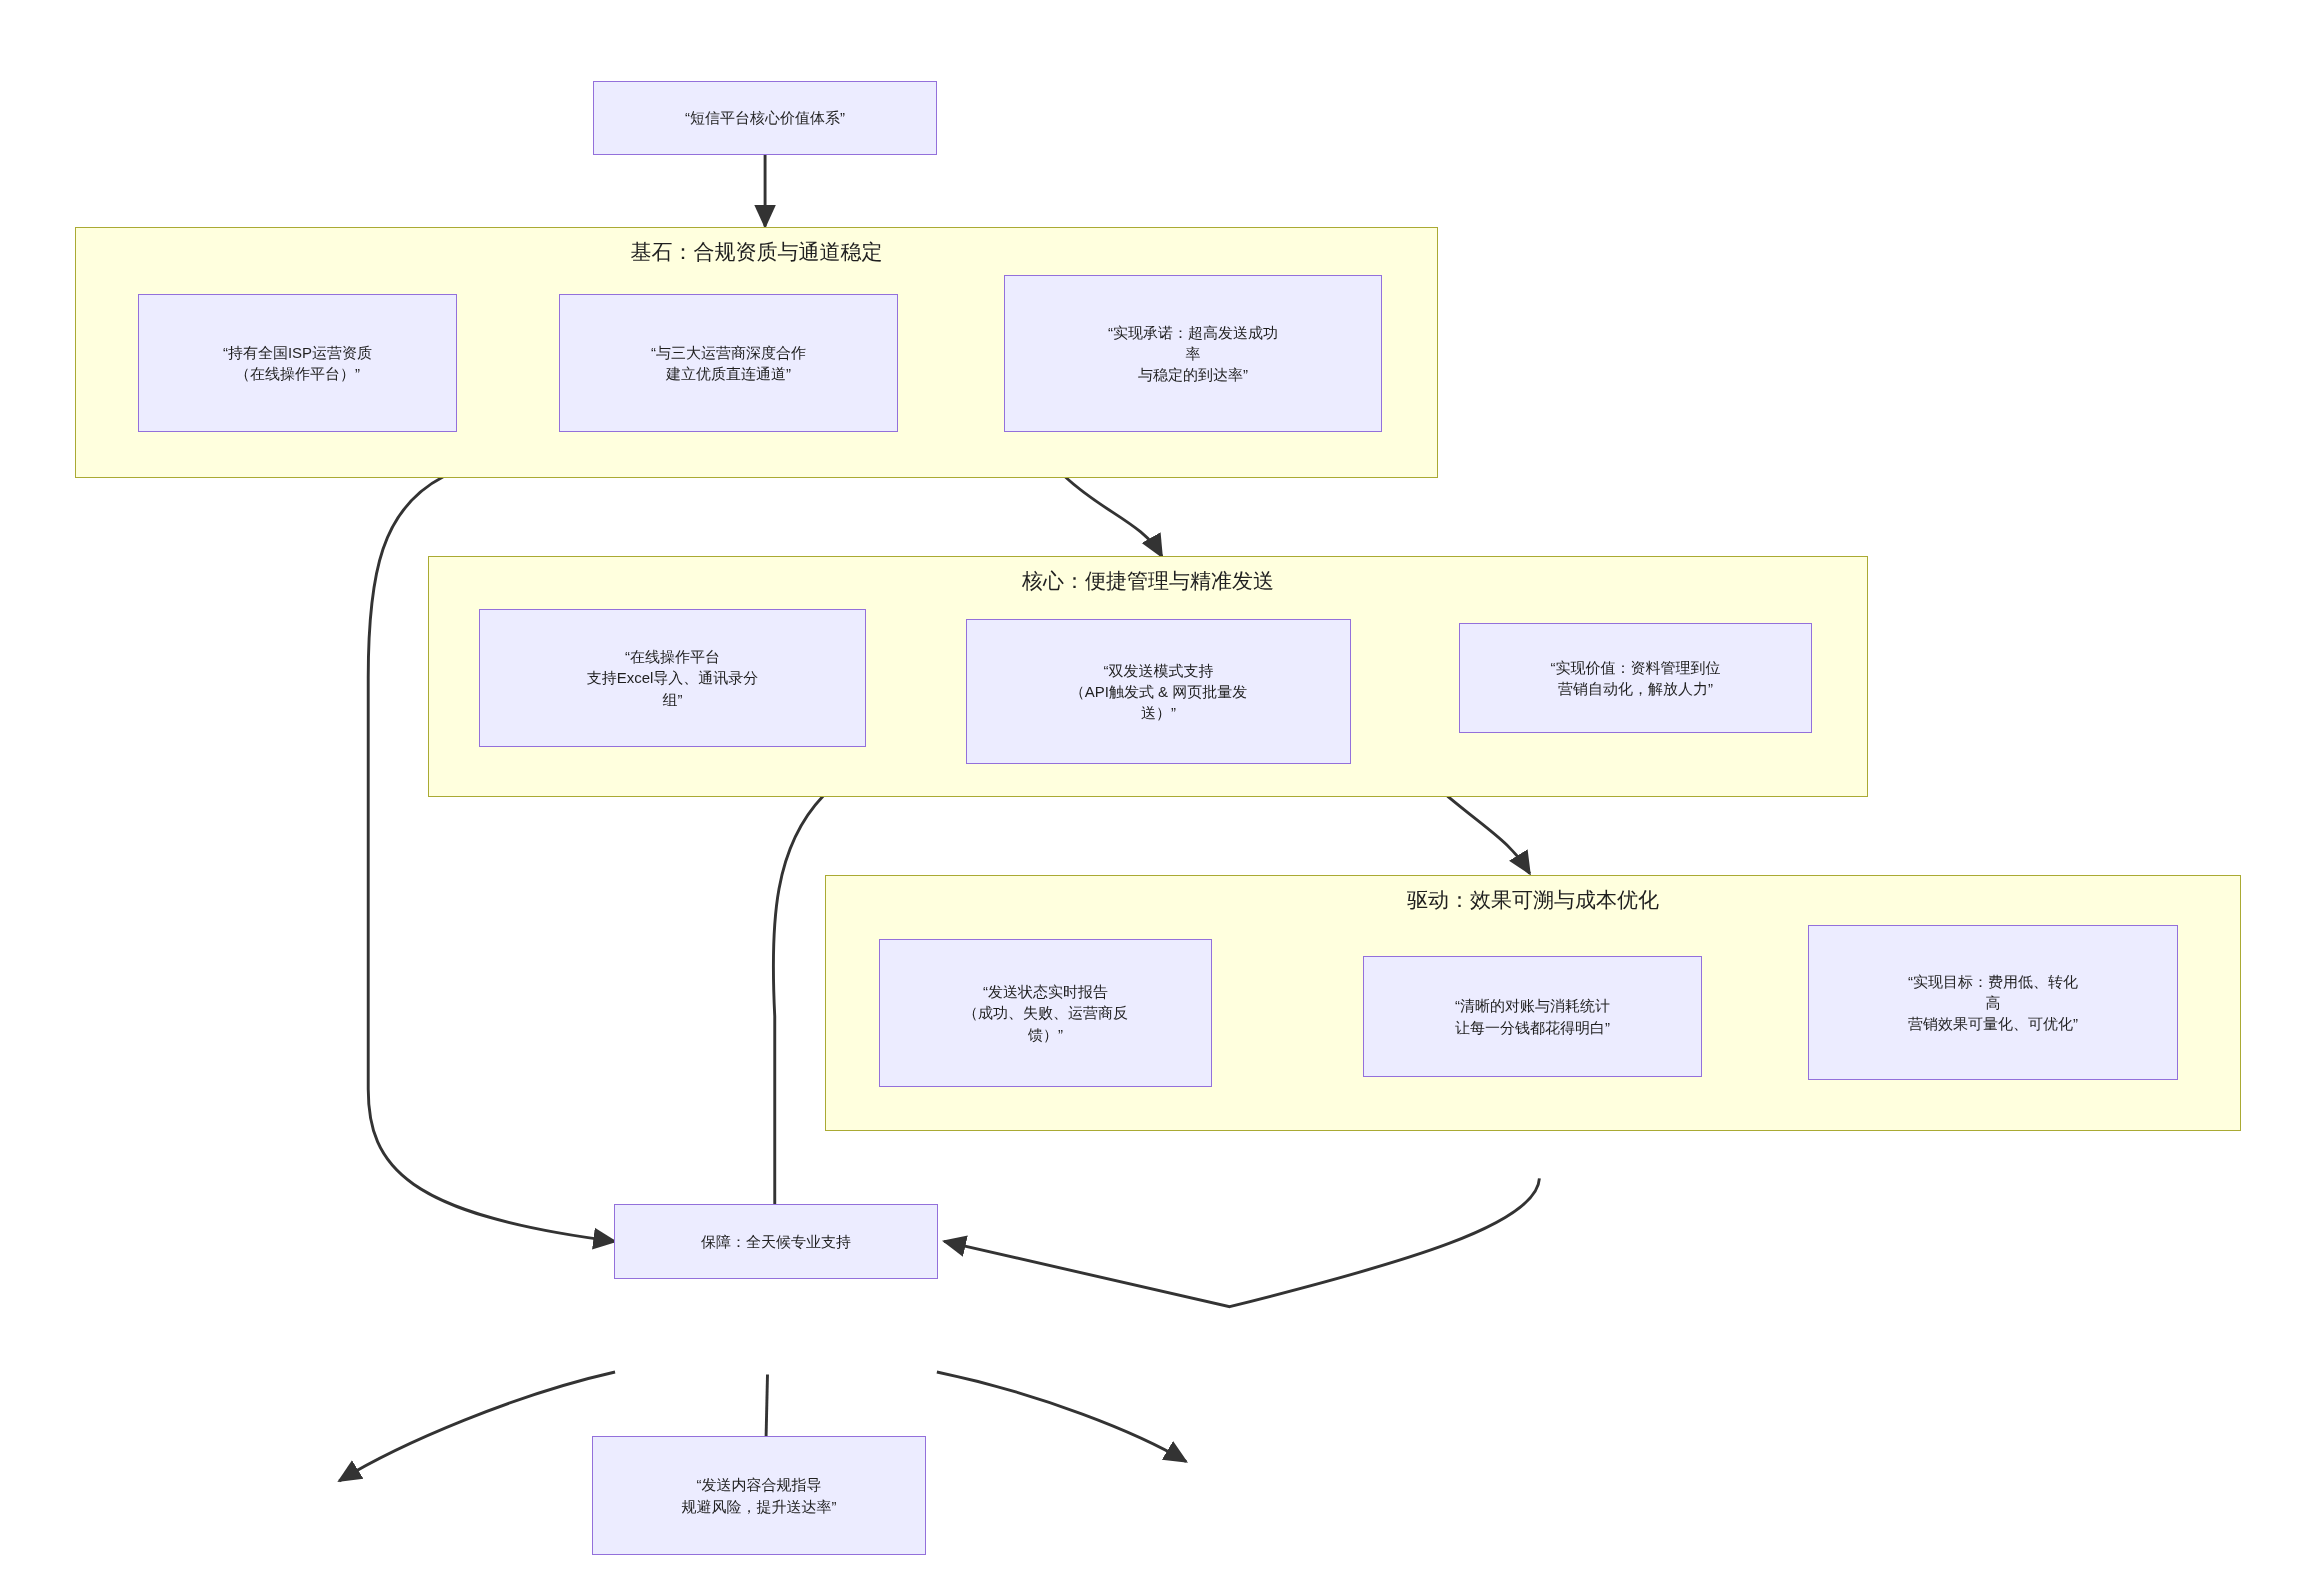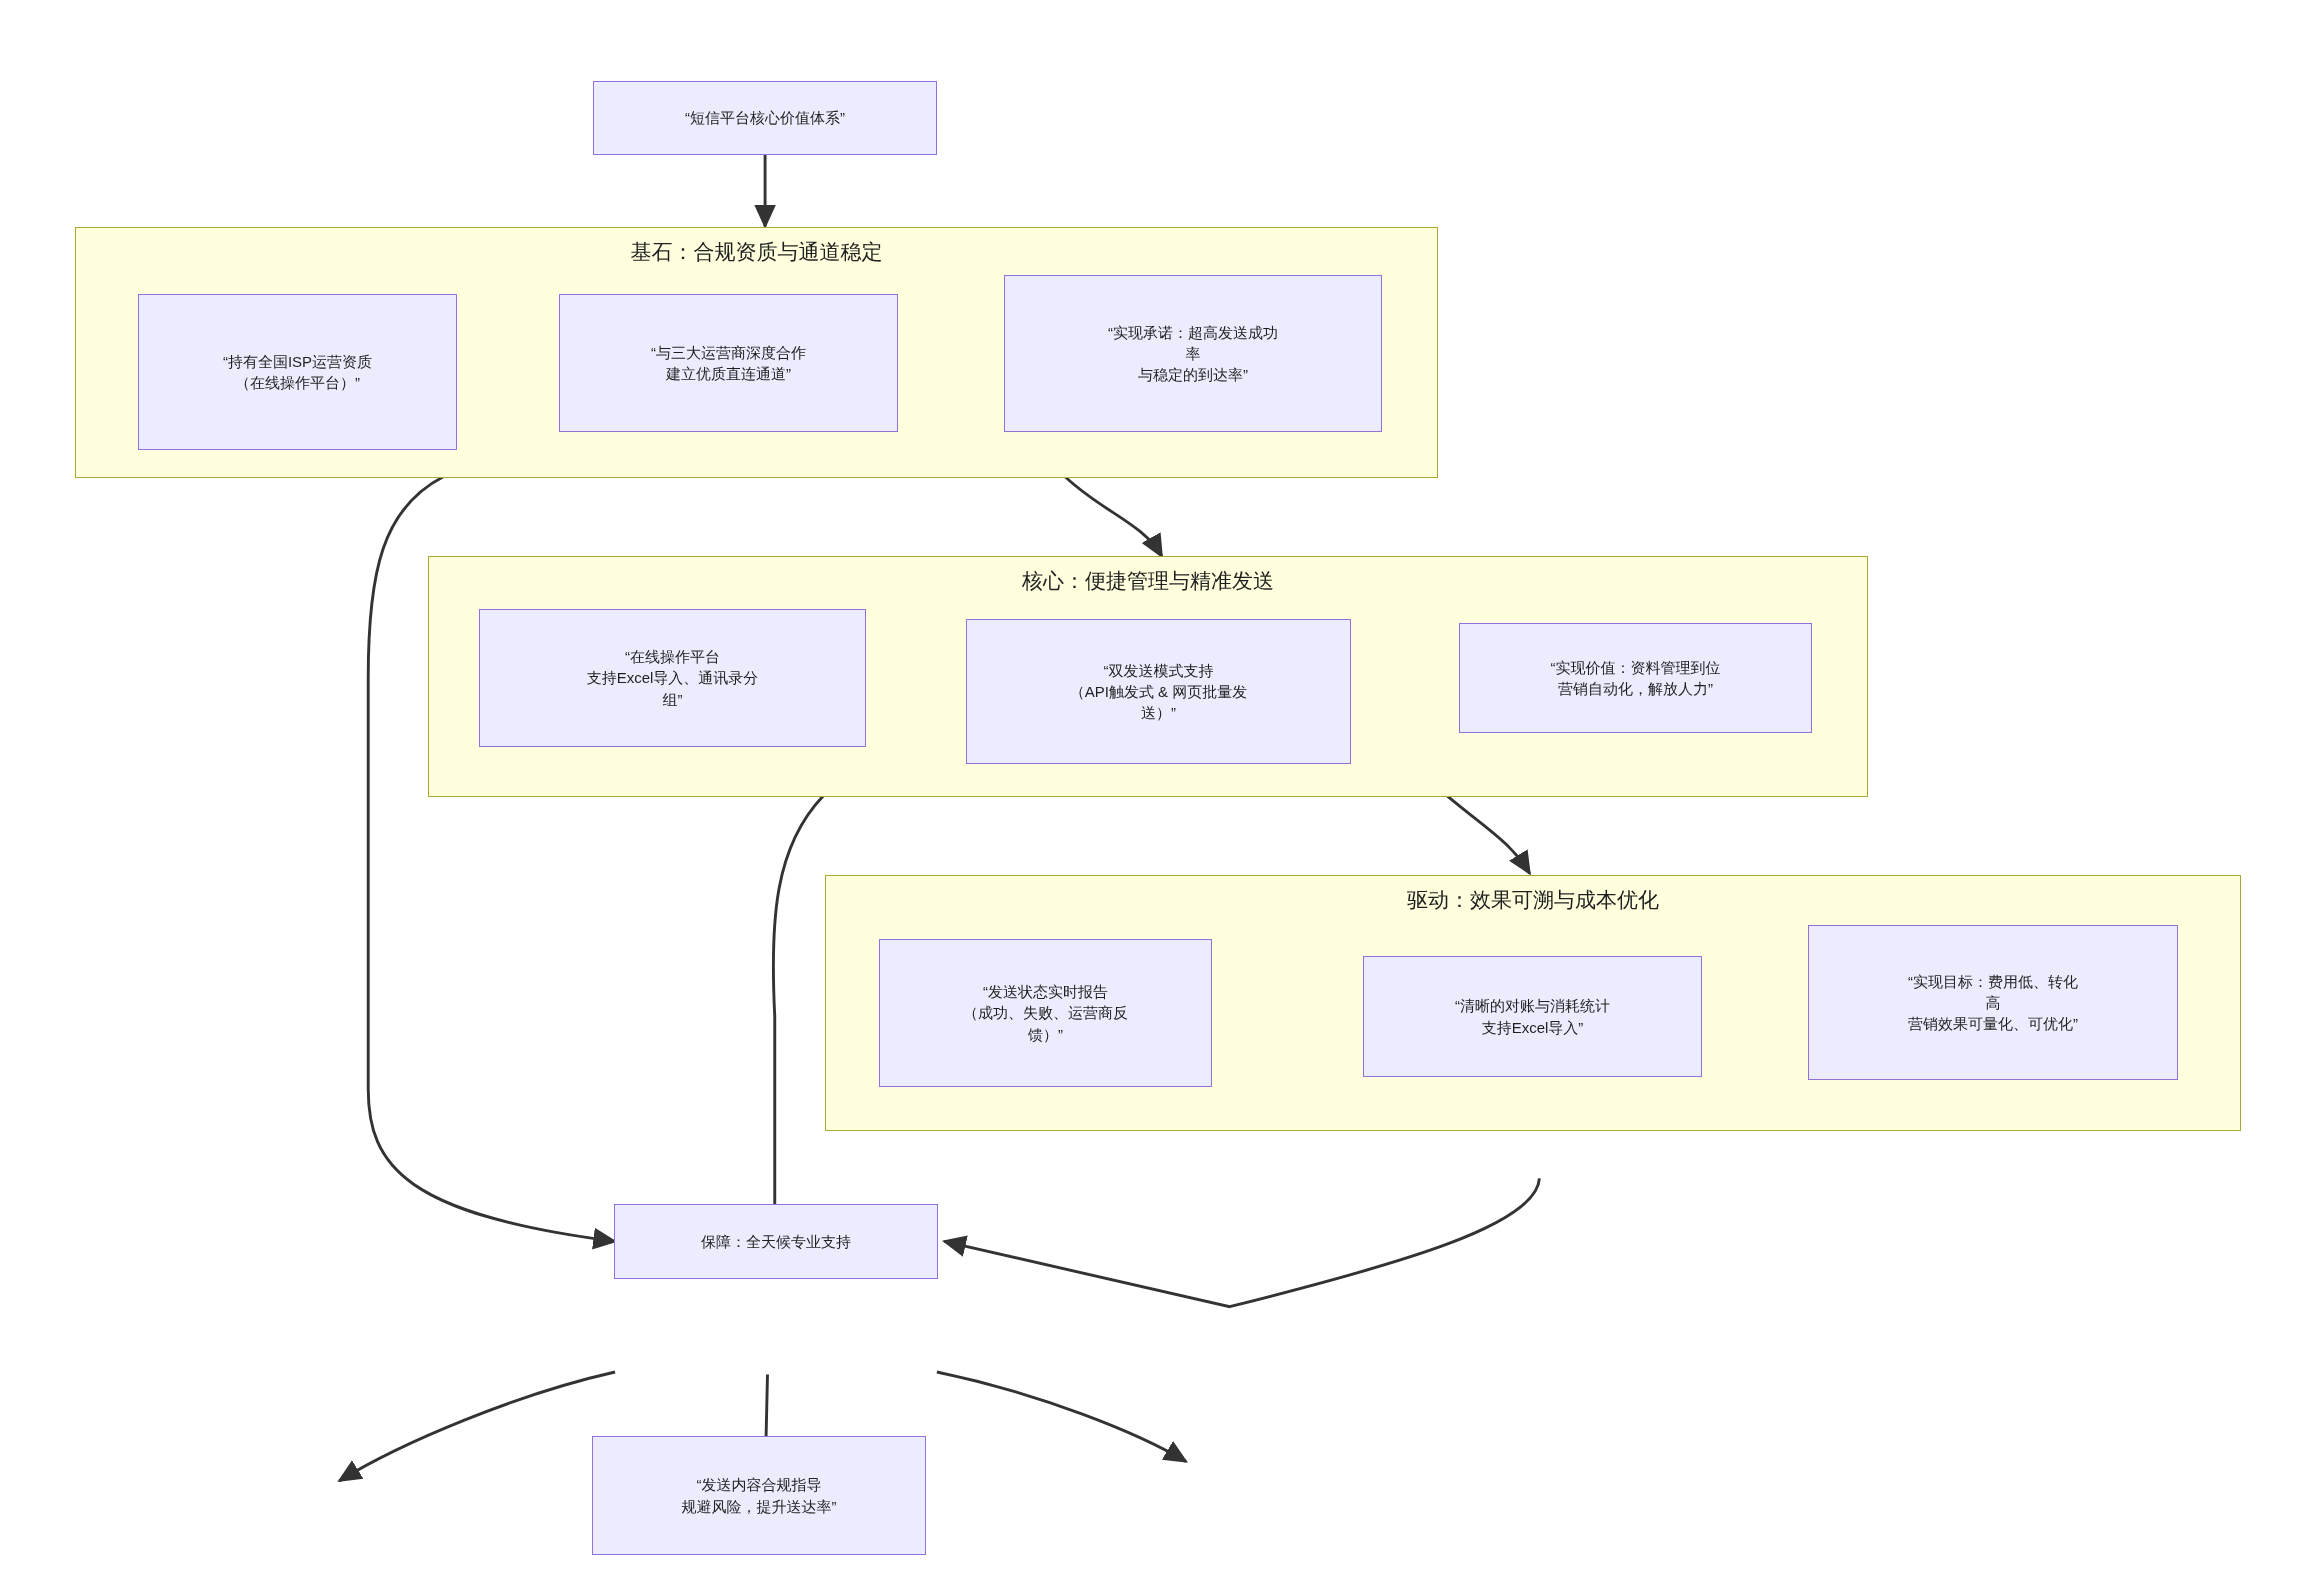--- a/index.html
+++ b/index.html
@@ -110,21 +110,21 @@
 
   <div class="node" style="left:593px; top:81px; width:344px; height:74px;">
     <div class="lines">
       <span class="ln">“短信平台核心价值体系”</span>
     </div>
   </div>
 
   <div class="cluster" style="left:75px; top:227px; width:1363px; height:251px;">
     <div class="cluster-title">基石：合规资质与通道稳定</div>
   </div>
-  <div class="node" style="left:138px; top:294px; width:319px; height:156px;align-items:center;">
+  <div class="node" style="left:138px; top:294px; width:319px; height:138px;align-items:center;">
     <div class="lines">
       <span class="ln">“持有全国ISP运营资质</span>
       <span class="ln">（在线操作平台）”</span>
     </div>
   </div>
   <div class="node" style="left:559px; top:294px; width:339px; height:138px;">
     <div class="lines">
       <span class="ln">“与三大运营商深度合作</span>
       <span class="ln">建立优质直连通道”</span>
     </div>
@@ -167,21 +167,21 @@
   <div class="node" style="left:879px; top:939px; width:333px; height:148px;">
     <div class="lines">
       <span class="ln">“发送状态实时报告</span>
       <span class="ln">（成功、失败、运营商反</span>
       <span class="ln">馈）”</span>
     </div>
   </div>
   <div class="node" style="left:1363px; top:956px; width:339px; height:121px;">
     <div class="lines">
       <span class="ln">“清晰的对账与消耗统计</span>
-      <span class="ln">支持Excel导入”</span>
+      <span class="ln">让每一分钱都花得明白”</span>
     </div>
   </div>
   <div class="node" style="left:1808px; top:925px; width:370px; height:155px;">
     <div class="lines">
       <span class="ln">“实现目标：费用低、转化</span>
       <span class="ln">高</span>
       <span class="ln">营销效果可量化、可优化”</span>
     </div>
   </div>
 

